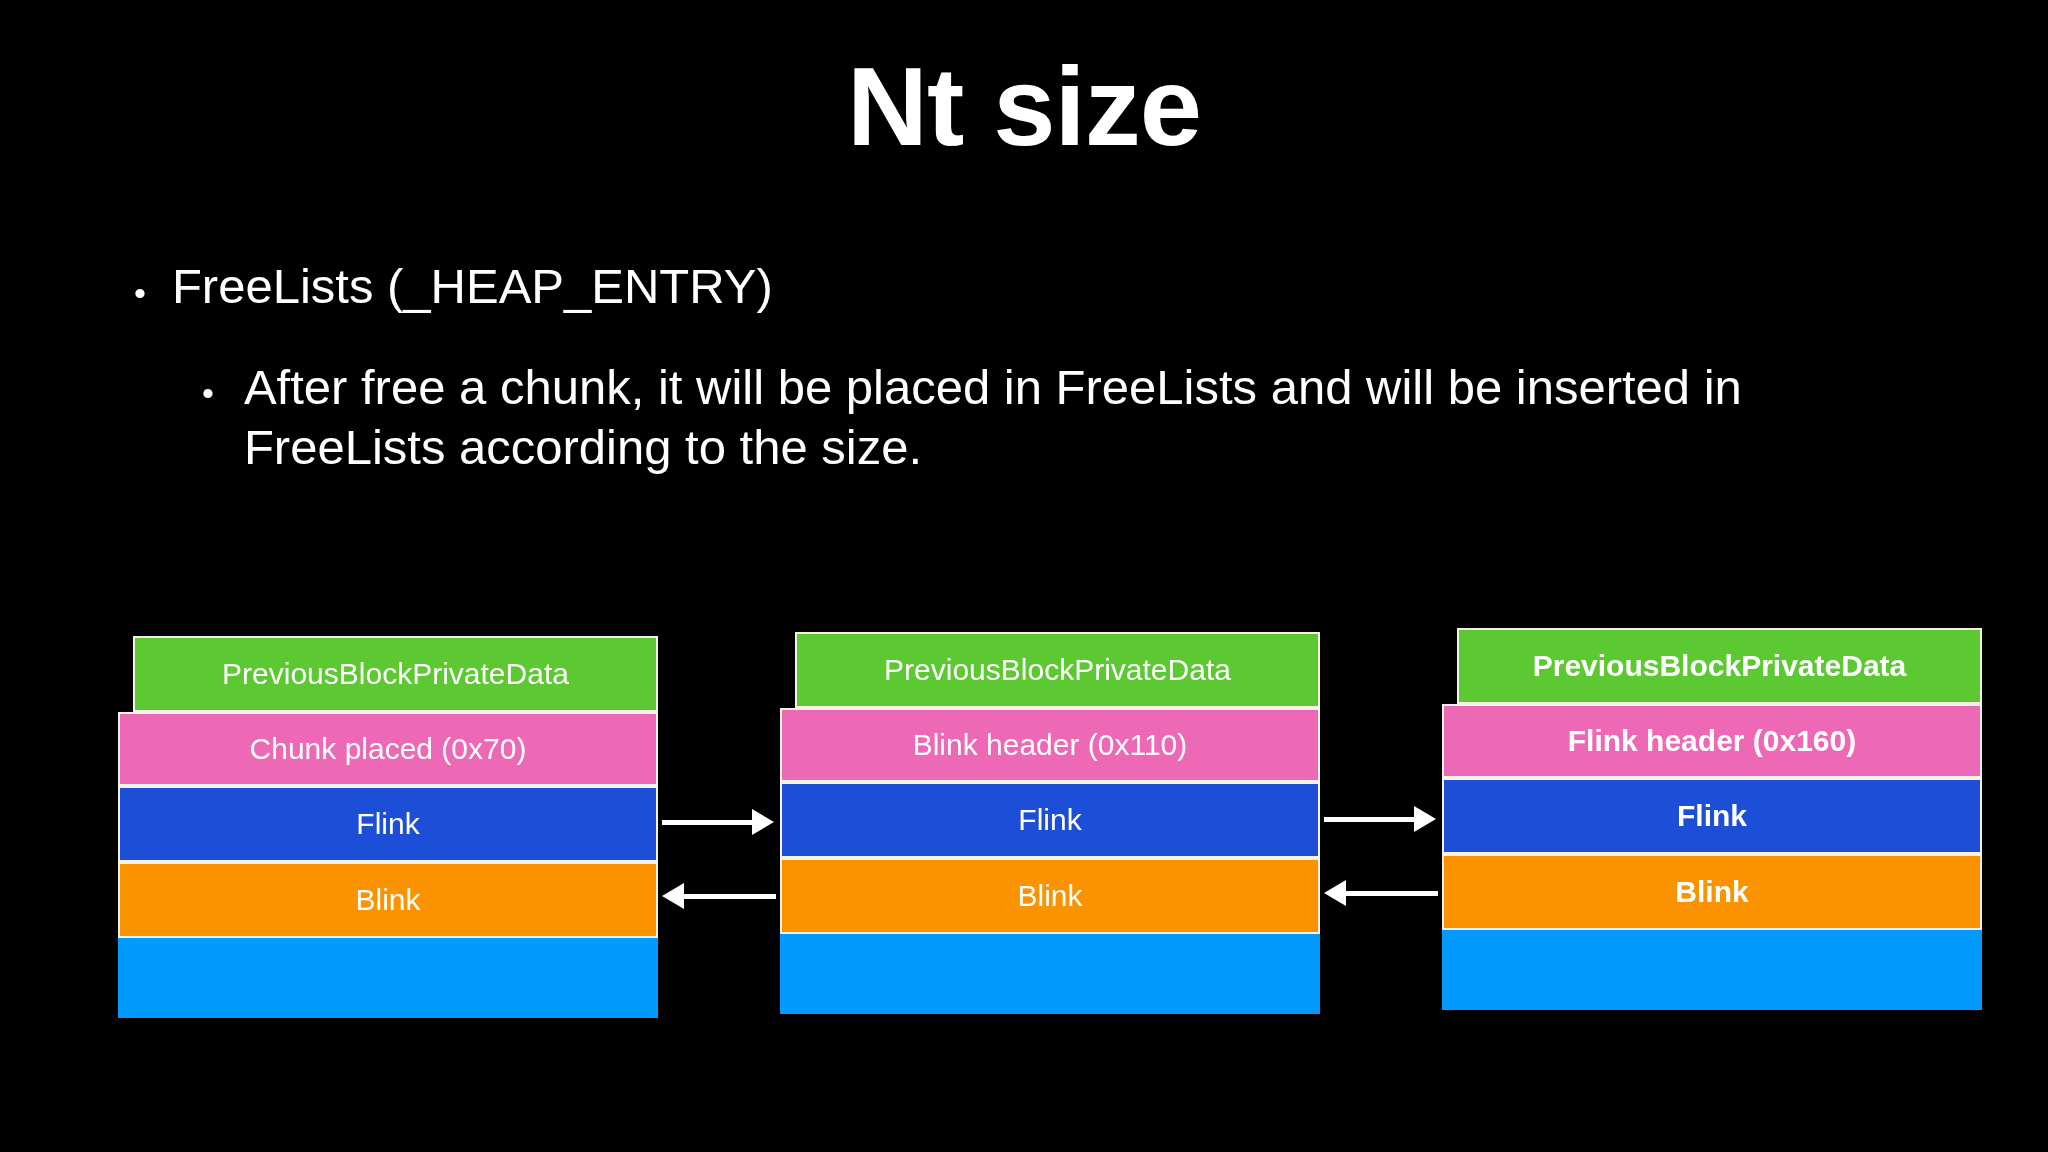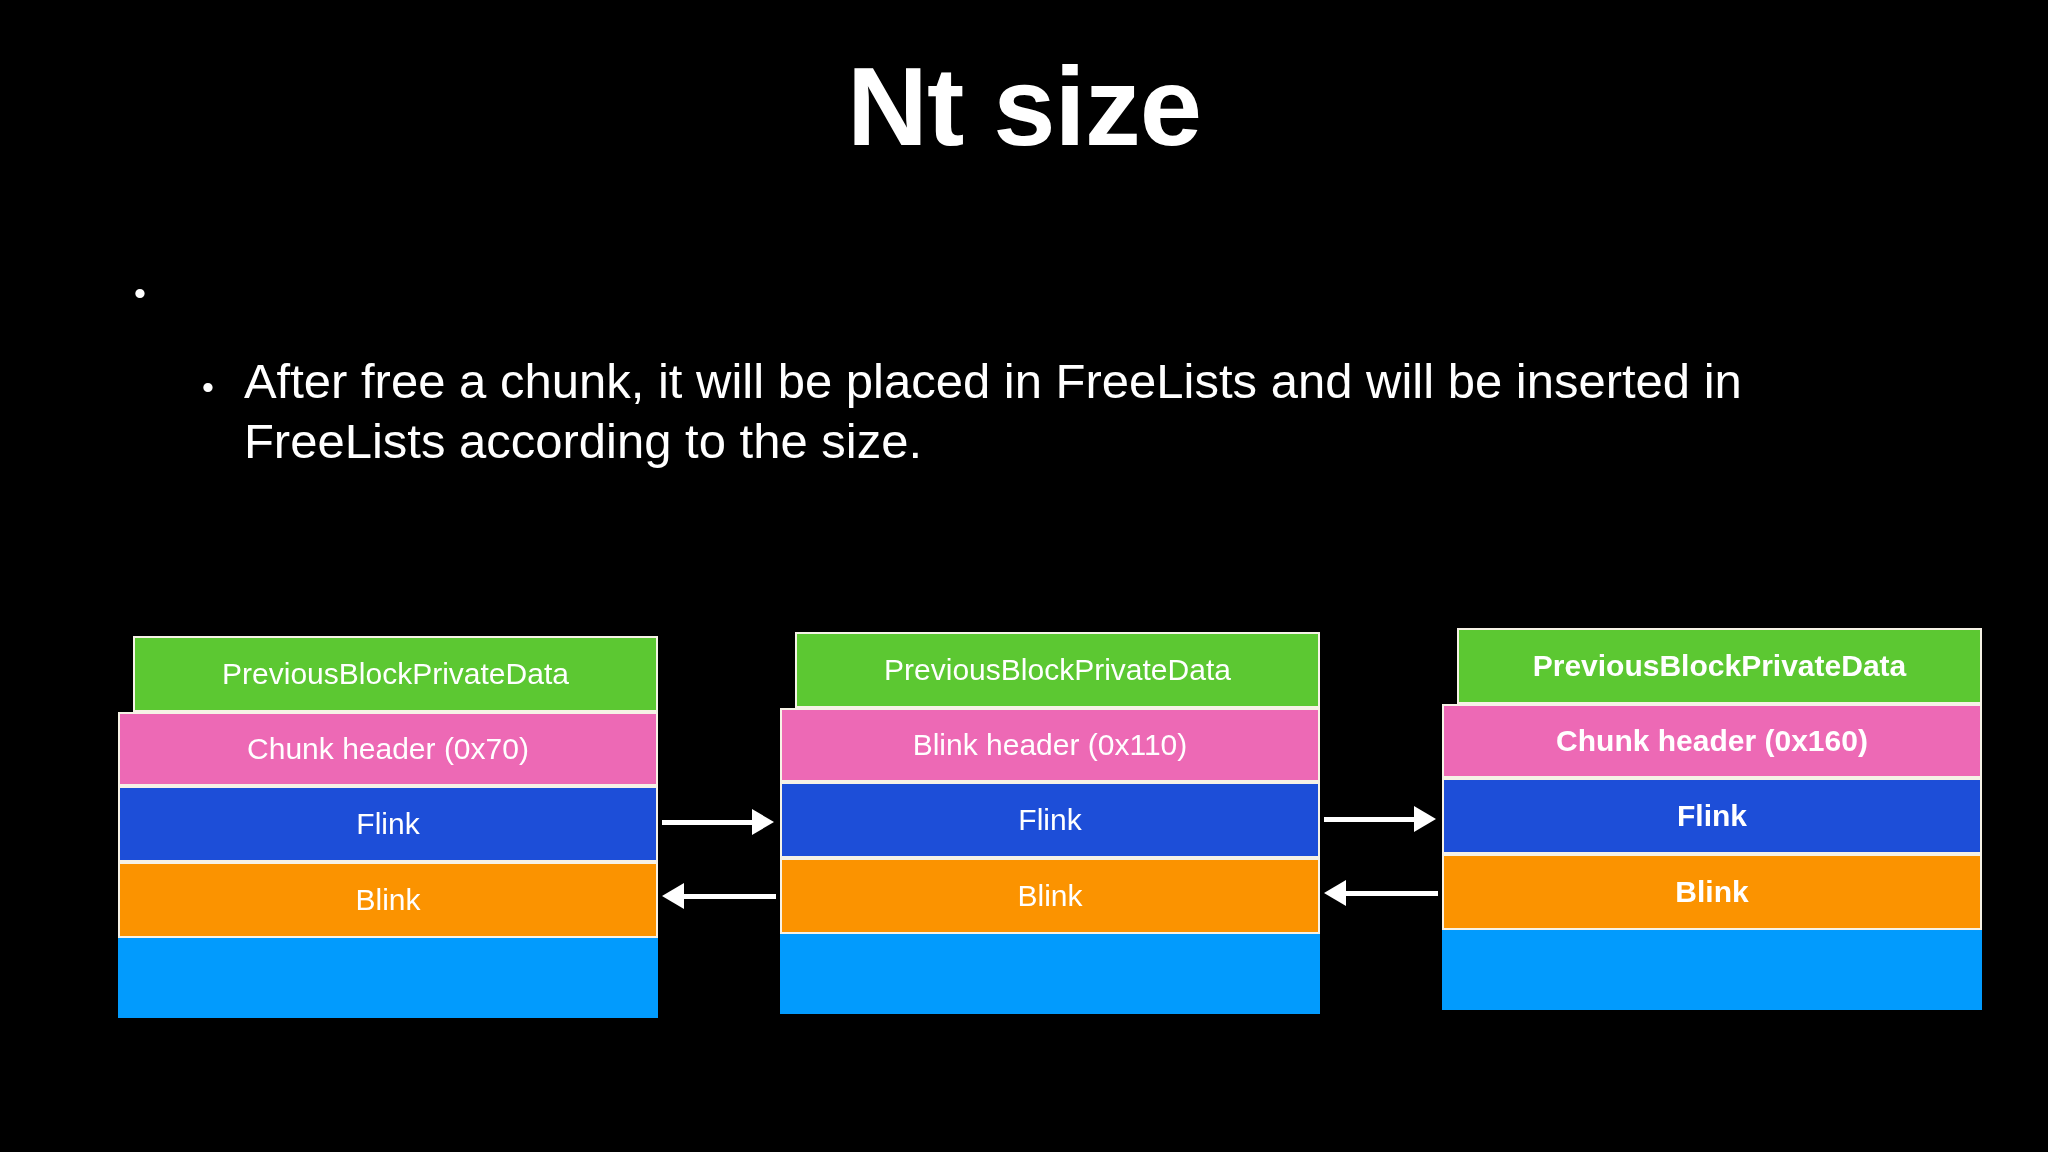--- a/index.html
+++ b/index.html
@@ -120,50 +120,51 @@
 </style>
 </head>
 <body>
 
 <div class="slide-title">Nt size</div>
 
 <div class="bullet-list">
 
   <div class="bullet-row bullet-l1">
     <span class="bullet-dot">•</span>
+    <span class="bullet-text">FreeLists (_HEAP_ENTRY)</span>
   </div>
 
   <div class="bullet-row bullet-l2">
     <span class="bullet-dot">•</span>
     <span class="bullet-text">After free a chunk, it will be placed in FreeLists and will be inserted in FreeLists according to the size.</span>
   </div>
 
 </div>
 
 <div class="diagram">
 
   <div class="chunk-block" style="left:118px; top:636px; width:540px; height:382px; font-size:30px;">
     <div class="chunk-row row-prev" style="height:76px;">PreviousBlockPrivateData</div>
-    <div class="chunk-row row-header" style="height:74px;">Chunk header (0x70)</div>
+    <div class="chunk-row row-header" style="height:74px;">Chunk placed (0x70)</div>
     <div class="chunk-row row-flink" style="height:76px;">Flink</div>
     <div class="chunk-row row-blink" style="height:76px;">Blink</div>
     <div class="chunk-row row-data" style="height:80px;"></div>
   </div>
 
   <div class="chunk-block" style="left:780px; top:632px; width:540px; height:382px; font-size:30px;">
     <div class="chunk-row row-prev" style="height:76px;">PreviousBlockPrivateData</div>
     <div class="chunk-row row-header" style="height:74px;">Blink header (0x110)</div>
     <div class="chunk-row row-flink" style="height:76px;">Flink</div>
     <div class="chunk-row row-blink" style="height:76px;">Blink</div>
     <div class="chunk-row row-data" style="height:80px;"></div>
   </div>
 
   <div class="chunk-block" style="left:1442px; top:628px; width:540px; height:382px; font-size:30px; font-weight:bold;">
     <div class="chunk-row row-prev" style="height:76px;">PreviousBlockPrivateData</div>
-    <div class="chunk-row row-header" style="height:74px;">Chunk header (0x160)</div>
+    <div class="chunk-row row-header" style="height:74px;">Flink header (0x160)</div>
     <div class="chunk-row row-flink" style="height:76px;">Flink</div>
     <div class="chunk-row row-blink" style="height:76px;">Blink</div>
     <div class="chunk-row row-data" style="height:80px;"></div>
   </div>
 
   <div class="arrow-group" style="left:662px; top:820px; width:114px; height:100px;">
     <div class="arrow-line" style="left:0px; top:0px; width:92px;"></div>
     <div class="arrow-head right" style="left:90px; top:-11px;"></div>
     <div class="arrow-line" style="left:22px; top:74px; width:92px;"></div>
     <div class="arrow-head left" style="left:0px; top:63px;"></div>

